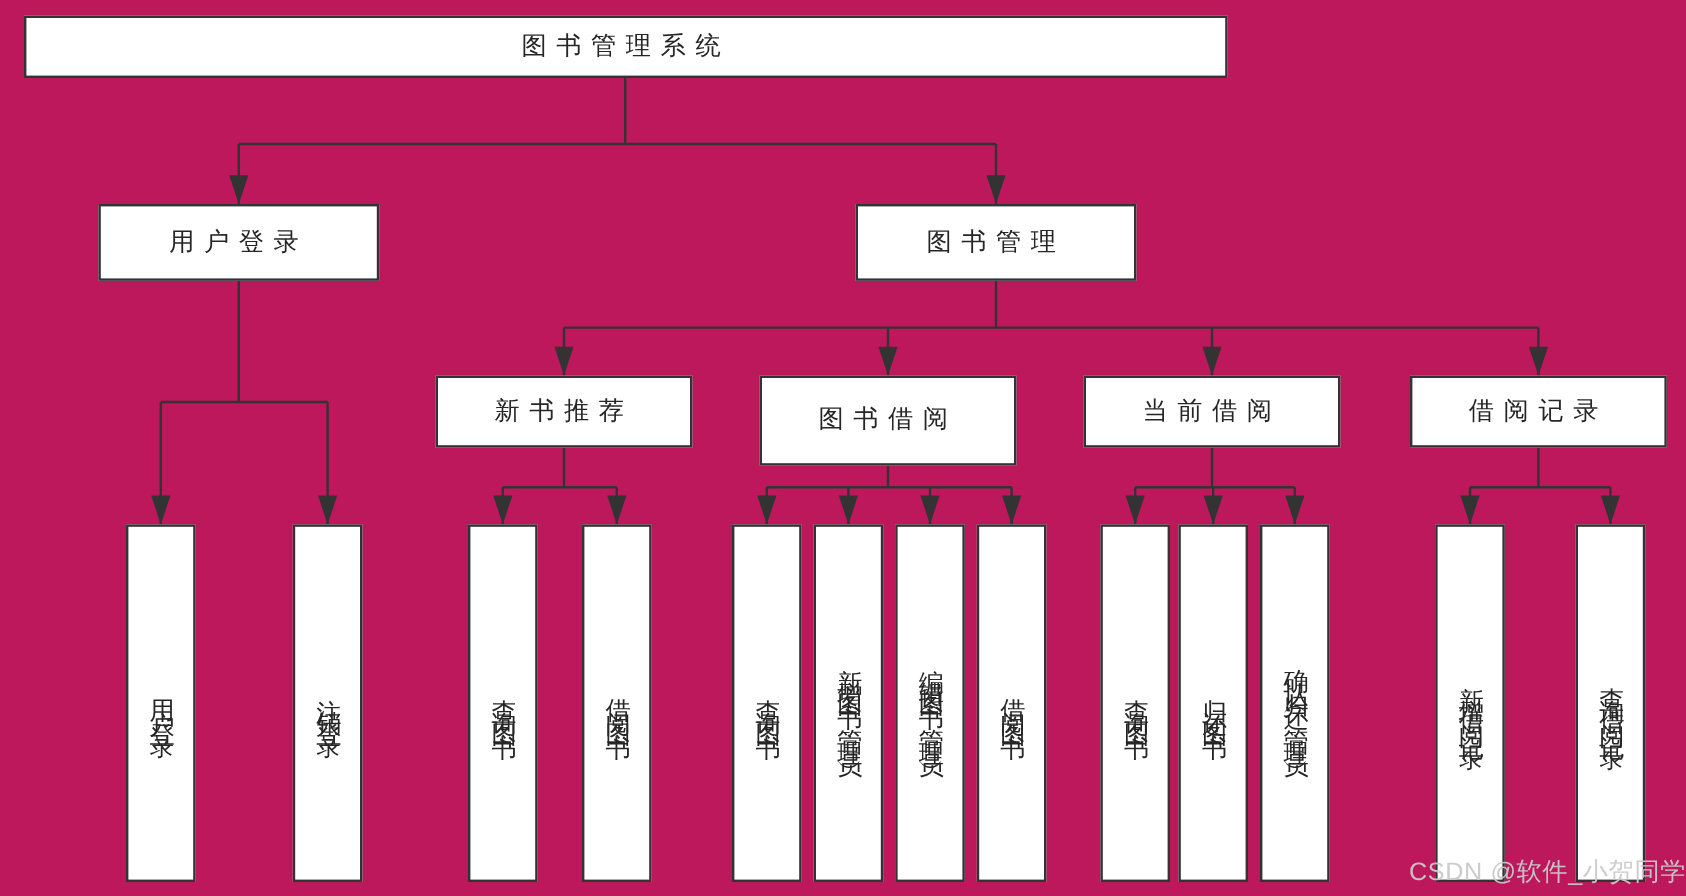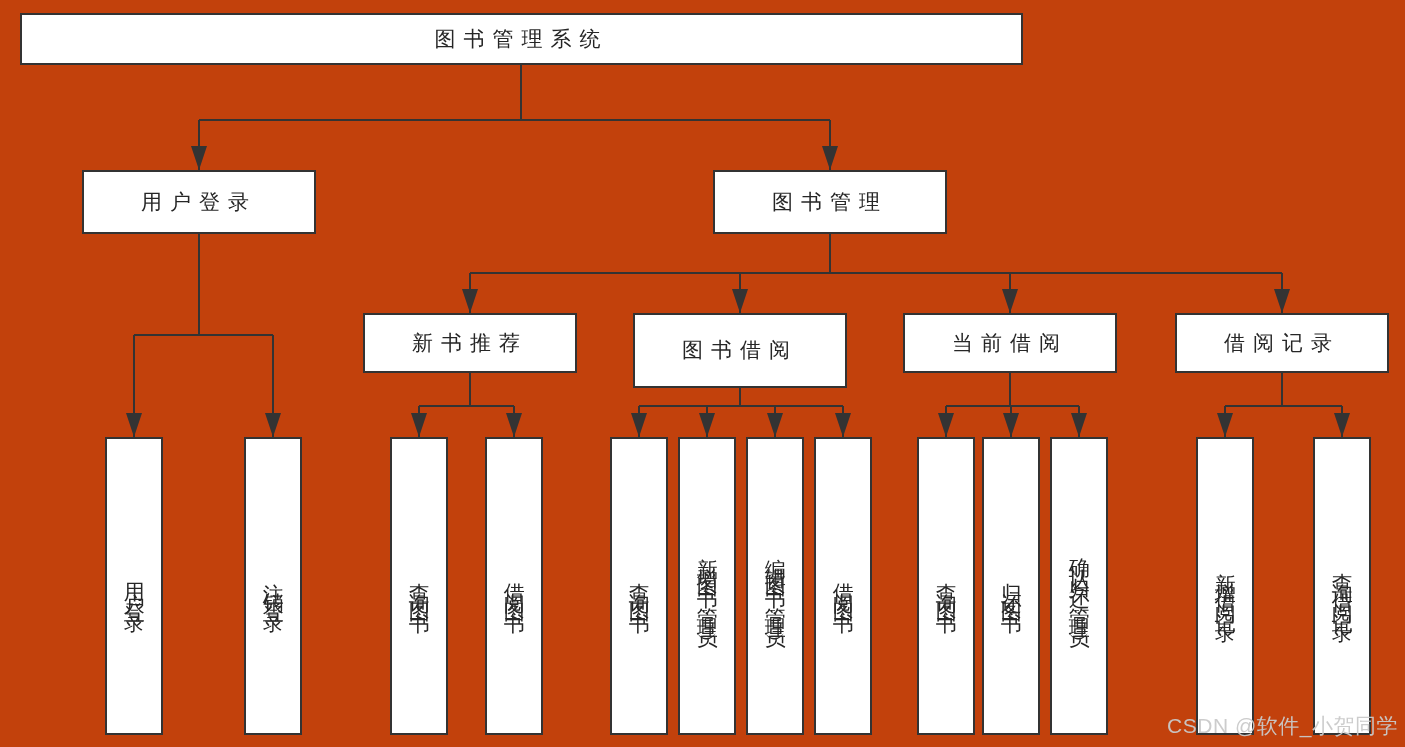--- a/index.html
+++ b/index.html
@@ -1,35 +1,35 @@
 <!DOCTYPE html>
 <html><head>
 <meta charset="utf-8">
 <style>
   html,body{margin:0;padding:0;background:#fff;}
   .canvas{
-    position:relative;width:1405px;height:747px;background:#c2410c;overflow:hidden;
+    position:relative;width:1405px;height:747px;background:#be185d;overflow:hidden;
     font-family:"Liberation Sans","DejaVu Sans",sans-serif;
   }
   .wires{position:absolute;left:0;top:0;z-index:0;}
   .wires path{stroke:#333333;stroke-width:2;fill:none;}
   .wires polygon{fill:#333333;stroke:none;}
   .node{
     position:absolute;box-sizing:border-box;z-index:1;
     border:2px solid #333333;background:#ffffff;color:#262626;
     display:flex;align-items:center;justify-content:center;
     font-size:21px;letter-spacing:8px;line-height:1.25;white-space:nowrap;
   }
   .node.v{
     writing-mode:vertical-rl;text-orientation:mixed;letter-spacing:10px;
   }
   .watermark{
     position:absolute;z-index:5;left:1160px;top:712px;width:245px;
     font-size:21px;letter-spacing:0.5px;color:rgba(201,201,201,0.95);
-    text-align:center;white-space:nowrap;
+    text-align:right;white-space:nowrap;
   }
 </style>
 </head>
 <body>
 
 <div class="canvas">
 
   <svg class="wires" width="1405" height="747" viewBox="0 0 1405 747">
     <g>
       <path d="M521 65 V120 M199 120 H830 M199 120 V170 M830 120 V170"></path>

